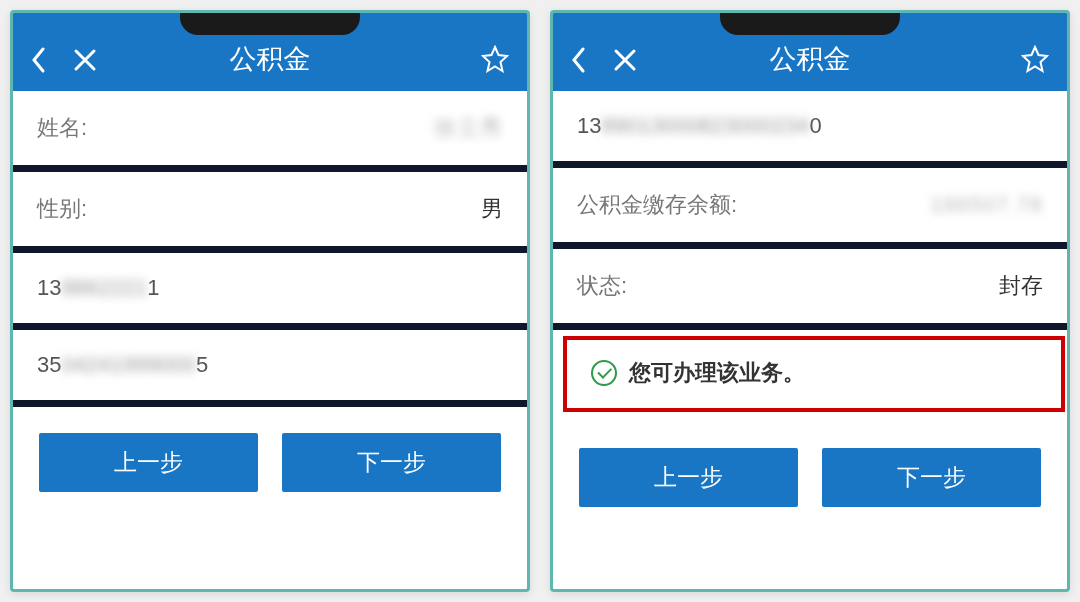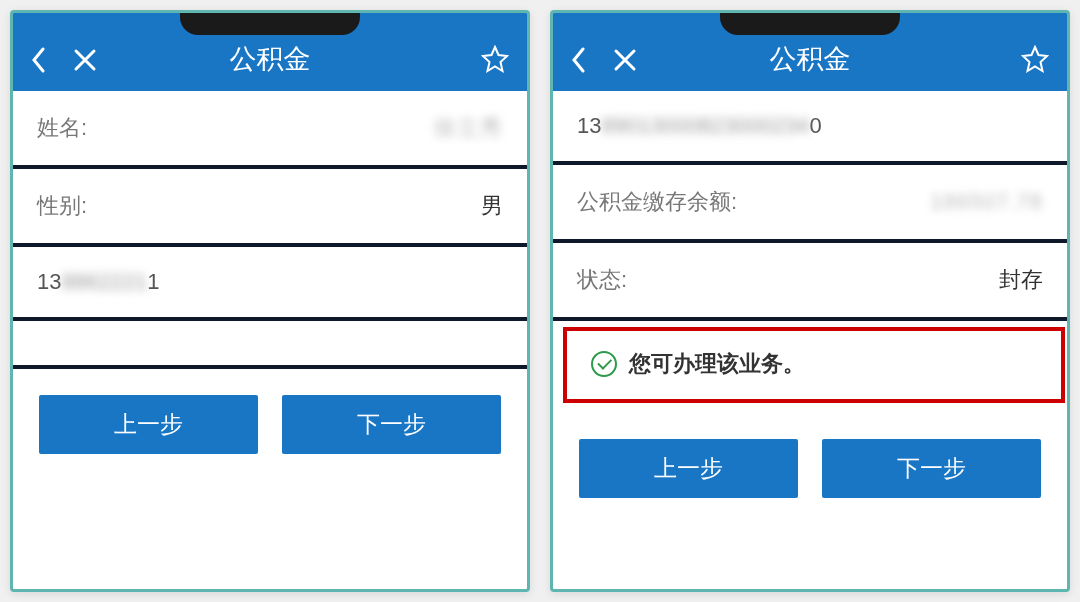--- a/index.html
+++ b/index.html
@@ -64,21 +64,21 @@
     .icon-close { width: 24px; height: 24px; }
     .icon-star { width: 28px; height: 28px; }
     .content {
       background: #fff;
     }
     .row {
       display: flex;
       justify-content: space-between;
       align-items: center;
       padding: 22px 24px;
-      border-bottom: 4px solid #0f172a;
+      border-bottom: 7px solid #0f172a;
       font-size: 22px;
     }
     .row-label {
       color: #777;
     }
     .row-value {
       color: #333;
       font-size: 22px;
     }
     .row-value.blurred {
@@ -180,20 +180,25 @@
       <span class="row-value">男</span>
     </div>
     <div class="row">
       <span class="value-mixed">
         <span>13</span>
           <span class="blur-part">8862221</span>
           <span>1</span>
       </span>
     </div>
     <div class="row">
+      <span class="value-mixed">
+        <span>35</span>
+          <span class="blur-part">04241999000</span>
+          <span>5</span>
+      </span>
     </div>
   </div>
   <div class="buttons">
     <button class="btn">上一步</button>
     <button class="btn">下一步</button>
   </div>
 </div>
 
 <div class="phone">
   <div class="header">

